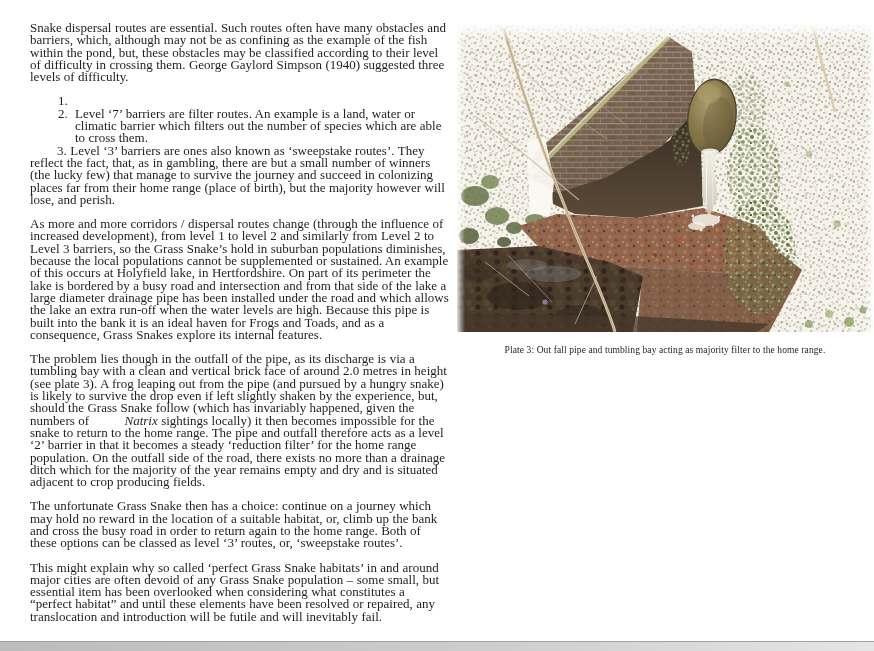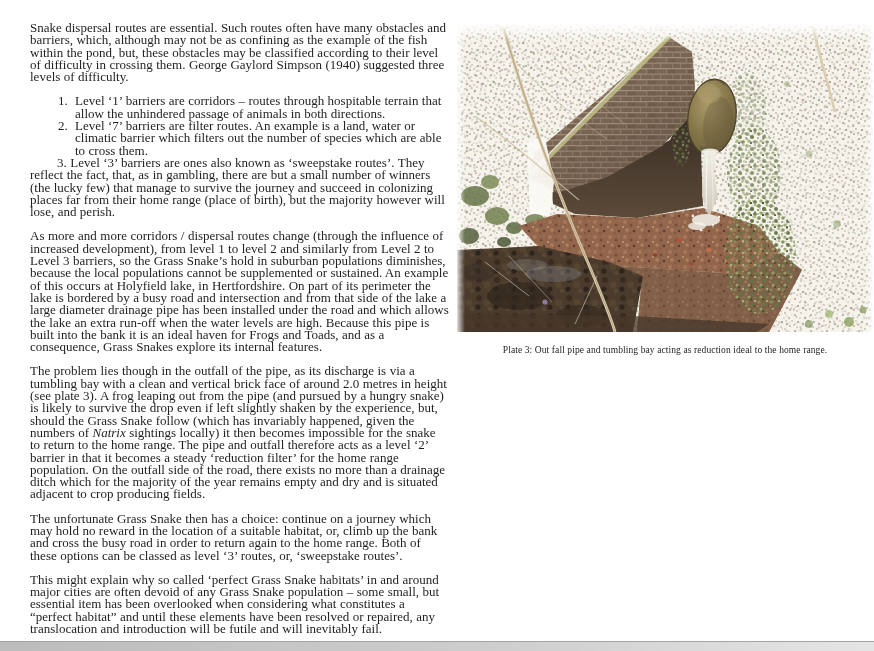--- a/index.html
+++ b/index.html
@@ -20,21 +20,21 @@
     line-height: 12.3px;
     text-align: left;
     word-spacing: 0.2px;
   }
   .text-col p { margin: 0 0 12px 0; }
   .list { margin: 2px 0 12px 0; }
   .li { display: flex; padding-left: 28px; }
   .li .num { flex: 0 0 17px; width: 17px; }
   .li .txt { flex: 1 1 auto; }
   .li3 { text-indent: 27px; margin: 0; }
-  em { font-style: italic; }
+  em { font-style: italic; margin-left: 32px; }
 
   figure.plate {
     position: absolute;
     left: 457px; top: 24px; width: 416px;
     margin: 0;
   }
   figure.plate svg { display: block; }
   figcaption {
     margin-top: 13px;
     text-align: center;
@@ -54,21 +54,20 @@
 <body>
 
 <main class="page">
 
   <section class="text-col">
     <p>Snake dispersal routes are essential. Such routes often have many obstacles and barriers, which, although may not be as confining as the example of the fish within the pond, but, these obstacles may be classified according to their level of difficulty in crossing them. George Gaylord Simpson (1940) suggested three levels of difficulty.</p>
 
     <div class="list">
       <div class="li">
         <span class="num">1.</span>
-        <span class="txt">Level ‘1’ barriers are corridors – routes through hospitable terrain that allow the unhindered passage of animals in both directions.</span>
       </div>
       <div class="li">
         <span class="num">2.</span>
         <span class="txt">Level ‘7’ barriers are filter routes. An example is a land, water or climatic barrier which filters out the number of species which are able to cross them.</span>
       </div>
       <p class="li3">
         <span>3.</span>
         <span>Level ‘3’ barriers are ones also known as ‘sweepstake routes’. They reflect the fact, that, as in gambling, there are but a small number of winners (the lucky few) that manage to survive the journey and succeed in colonizing places far from their home range (place of birth), but the majority however will lose, and perish.</span>
       </p>
     </div>
@@ -262,17 +261,17 @@
       <path d="M60,40 C90,70 120,95 150,115" stroke="#b9ab91" stroke-width="1" opacity="0.6" fill="none"></path>
       <path d="M95,30 C115,55 140,80 168,100" stroke="#c4b69a" stroke-width="0.9" opacity="0.5" fill="none"></path>
       <path d="M28,238 L72,272" stroke="#d3ccbf" stroke-width="1" opacity="0.6"></path>
       <path d="M52,232 L95,278" stroke="#cfc8ba" stroke-width="0.9" opacity="0.55"></path>
       <path d="M140,252 L118,300" stroke="#d6cfc2" stroke-width="1" opacity="0.6"></path>
 
       <rect width="416" height="18" fill="url(#fadeTop)"></rect>
       <rect width="8" height="308" fill="url(#fadeLeft)"></rect>
       <rect x="408" width="8" height="308" fill="url(#fadeRight)"></rect>
     </svg>
-    <figcaption>Plate 3: Out fall pipe and tumbling bay acting as reduction ideal to the home range.</figcaption>
+    <figcaption>Plate 3: Out fall pipe and tumbling bay acting as majority filter to the home range.</figcaption>
   </figure>
 
   <div class="scan-strip"></div>
 </main>
 
 </body></html>

